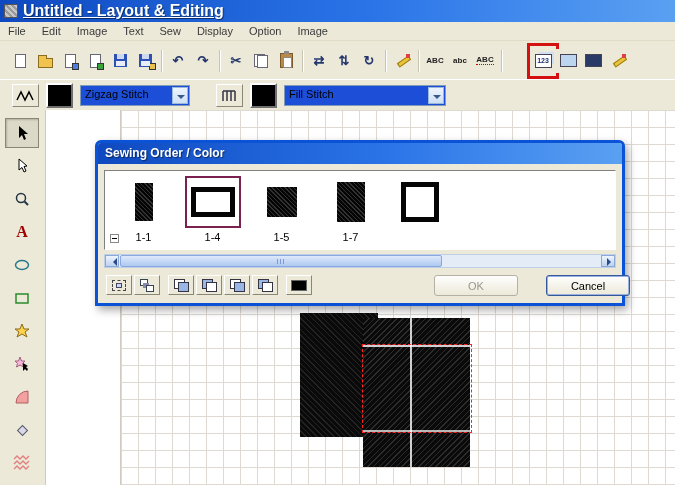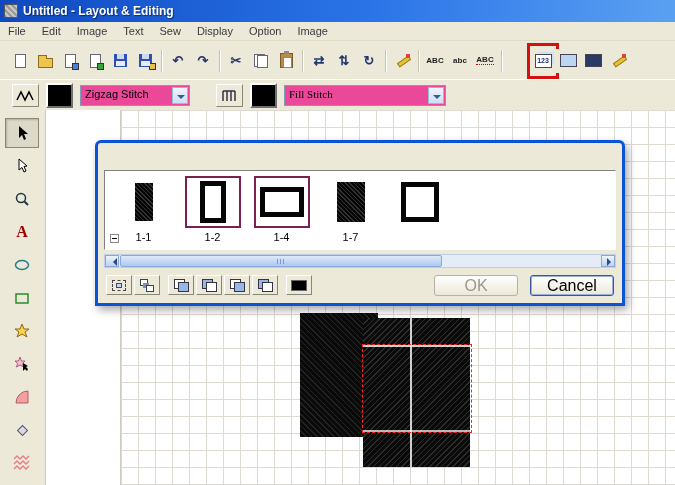--- a/index.html
+++ b/index.html
@@ -6,21 +6,21 @@
   body { font-family: "Liberation Sans", sans-serif; background: #fff; }
   #app { position: relative; width: 675px; height: 485px; background: #ece9d8; overflow: hidden; font-size: 11px; color: #000; }
 
   
   .titlebar { position: absolute; left: 0; top: 0; width: 675px; height: 22px;
     background: linear-gradient(90deg,#0f49c0 0%,#2a74e8 55%,#5aa0f2 100%);
     display: flex; align-items: center; padding-left: 4px; }
   .app-icon { width: 14px; height: 14px; margin-right: 5px; background:
       linear-gradient(45deg,#9a9a9a 25%,#c8c8c8 25%,#c8c8c8 50%,#9a9a9a 50%,#9a9a9a 75%,#c8c8c8 75%);
       background-size: 6px 6px; border: 1px solid #555; }
-  .titlebar .title { color: #fff; font-weight: bold; font-size: 12px; text-shadow: 1px 1px 1px rgba(0,0,0,.5); }
+  .titlebar .title { color: #fff; font-weight: bold; font-size: 16px; text-shadow: 1px 1px 1px rgba(0,0,0,.5); text-decoration: underline; }
 
   
   .menubar { position: absolute; left: 0; top: 22px; width: 675px; height: 19px;
     background: #ece9d8; display: flex; align-items: center; border-bottom: 1px solid #e0dcc8; }
   .menu-item { padding: 2px 8px; color: #3a3a3a; cursor: default; }
 
   
   .toolbar1 { position: absolute; left: 0; top: 42px; width: 675px; height: 37px;
     background: #ece9d8; display: flex; align-items: center; padding-left: 8px; overflow: visible; }
   .tb { width: 24px; height: 24px; margin-right: 1px; background: #ece9d8; border: 1px solid transparent;
@@ -50,21 +50,21 @@
   .ic-monitor.grid { background: linear-gradient(#88a8d8 1px, transparent 1px), linear-gradient(90deg,#88a8d8 1px, transparent 1px), #dce8f8; background-size: 4px 4px; }
   .ic-monitor.dark { background: #2a3a66; }
   .ic-order { width: 17px; height: 14px; border: 1px solid #445; background: #fff; position: relative; display: inline-flex; align-items: center; justify-content: center; box-shadow: 3px -3px 0 -1px #cfe0f4; }
   .ic-order i { font-style: normal; font-size: 7px; font-weight: bold; color: #203070; }
   .red-highlight { position: absolute; left: -5px; top: -7px; right: -5px; bottom: -7px; border: 3px solid #d41111; }
 
   
   .toolbar2 { position: absolute; left: 0; top: 79px; width: 675px; height: 31px; background: #ece9d8; border-top: 1px solid #fff; }
   .tb2 { position: absolute; background: #ece9d8; border: 1px solid #fff; border-right-color: #8a8775; border-bottom-color: #8a8775; display: flex; align-items: center; justify-content: center; }
   .swatch { position: absolute; background: #000; border: 2px solid; border-color: #fff #6f6f6f #6f6f6f #fff; }
-  .combo { position: absolute; background: #ec4899; border: 1px solid #7f9db9; }
+  .combo { position: absolute; background: #1d4ed8; border: 1px solid #7f9db9; }
   .combo .combo-text { position: absolute; left: 4px; top: 2px; font-size: 11px; }
   .combo .combo-arrow { position: absolute; right: 1px; top: 1px; bottom: 1px; width: 16px; background: linear-gradient(#eef4fc,#cfe0f4); border: 1px solid #9db9d9; }
   .combo .combo-arrow:before { content: ""; position: absolute; left: 4px; top: 7px; border: 4px solid transparent; border-top-color: #3a5a8a; }
 
   
   .left-toolbar { position: absolute; left: 0; top: 110px; width: 46px; bottom: 0; background: #ece9d8; border-right: 1px solid #cfcbb8; }
   .lt { position: absolute; left: 5px; width: 34px; height: 30px; background: #ece9d8; border: 1px solid #ece9d8; display: flex; align-items: center; justify-content: center; }
   .lt.pressed { border: 1px solid #8a8775; background: #ddd9c8; box-shadow: inset 1px 1px 2px rgba(0,0,0,.2); }
   .lt .letter { font-family: "Liberation Serif", serif; font-size: 16px; font-weight: bold; color: #a00000; }
 
@@ -116,24 +116,24 @@
   .ic-framesel { width: 14px; height: 11px; border: 1px dashed #444; position: relative; }
   .ic-framesel:before { content: ""; position: absolute; left: 3px; top: 2px; right: 3px; bottom: 2px; background: #c8d8f0; border: 1px solid #446; }
   .ic-tree { position: relative; width: 16px; height: 13px; }
   .ic-tree:before { content: ""; position: absolute; left: 1px; top: 0; width: 6px; height: 5px; background: #fff; border: 1px solid #345; }
   .ic-tree:after { content: ""; position: absolute; right: 1px; bottom: 0; width: 6px; height: 5px; background: #fff; border: 1px solid #345; box-shadow: -4px -3px 0 -1px #88a; }
   .ic-layers { position: relative; width: 15px; height: 13px; }
   .ic-layers:before { content: ""; position: absolute; left: 0; top: 0; width: 9px; height: 8px; background: #fff; border: 1px solid #334; }
   .ic-layers:after { content: ""; position: absolute; right: 0; bottom: 0; width: 9px; height: 8px; background: #9ab6e4; border: 1px solid #334; }
   .ic-layers.alt:before { background: #9ab6e4; } .ic-layers.alt:after { background: #fff; }
   .mini-swatch { width: 16px; height: 11px; background: #000; border: 1px solid #666; }
-  .btn { position: absolute; top: 0; width: 84px; height: 21px; font-size: 16px; font-family: "Liberation Sans", sans-serif;
+  .btn { position: absolute; top: 0; width: 84px; height: 21px; font-size: 11px; font-family: "Liberation Sans", sans-serif;
     background: linear-gradient(#fefefe,#ece9d8); border: 1px solid #7b7a6e; border-radius: 3px; }
   .btn.ok { left: 330px; color: #9a988a; border-color: #b5b2a5; }
-  .btn.cancel { left: 426px; color: #000; border: 1px solid #35589b; box-shadow: 0 0 0 1px #9ab0e0 inset; }
+  .btn.cancel { left: 442px; color: #000; border: 1px solid #35589b; box-shadow: 0 0 0 1px #9ab0e0 inset; }
 </style>
 </head>
 <body>
 
 <div id="app">
 
   <div class="titlebar">
     <span class="app-icon"></span>
     <span class="title">Untitled - Layout &amp; Editing</span>
   </div>
@@ -246,21 +246,21 @@
     <div class="combo" style="left:80px; top:5px; width:110px; height:21px;">
       <span class="combo-text">Zigzag Stitch</span>
       <span class="combo-arrow"></span>
     </div>
     <button class="tb2" style="left:216px; top:4px; width:27px; height:23px;">
       <svg width="20" height="14" viewBox="0 0 20 14">
           <path d="M3 2v10M7 2v10M11 2v10M15 2v10M3 2h12" stroke="#334" stroke-width="1.5" fill="none"></path>
         </svg>
     </button>
     <button class="swatch" style="left:250px; top:3px; width:27px; height:25px;"></button>
-    <div class="combo" style="left:284px; top:5px; width:162px; height:21px;font-family:Liberation Serif, serif;">
+    <div class="combo" style="left:284px; top:5px; width:162px; height:21px;">
       <span class="combo-text">Fill Stitch</span>
       <span class="combo-arrow"></span>
     </div>
   </div>
 
   <div class="canvas">
     <div class="grid"></div>
     <div class="shape-a"></div>
     <div class="shape-b">
       <div class="vline"></div>
@@ -324,39 +324,42 @@
     <button class="lt" style="top:338px;">
       <svg width="18" height="16" viewBox="0 0 18 16">
           <polyline points="1,4 4,1 7,4 10,1 13,4 16,1" fill="none" stroke="#e08080" stroke-width="1.4"></polyline>
           <polyline points="1,9 4,6 7,9 10,6 13,9 16,6" fill="none" stroke="#e08080" stroke-width="1.4"></polyline>
           <polyline points="1,14 4,11 7,14 10,11 13,14 16,11" fill="none" stroke="#e08080" stroke-width="1.4"></polyline>
         </svg>
     </button>
   </div>
 
   <div class="dialog">
+    <div class="dlg-title">
+      <span>Sewing Order / Color</span>
+    </div>
 
     <div class="strip">
       <div class="cell">
         <div class="thumb">
             <div class="shp" style="width:18px;height:38px;"></div>
           </div>
         <div class="cell-label">1-1</div>
       </div>
       <div class="cell">
         <div class="thumb sel">
-            <div class="shp outline" style="width:26px;height:42px;"></div>
-          </div>
-        <div class="cell-label">1-2</div>
-      </div>
-      <div class="cell">
-        <div class="thumb sel">
             <div class="shp outline" style="width:44px;height:30px;"></div>
           </div>
         <div class="cell-label">1-4</div>
+      </div>
+      <div class="cell">
+        <div class="thumb">
+            <div class="shp" style="width:30px;height:30px;"></div>
+          </div>
+        <div class="cell-label">1-5</div>
       </div>
       <div class="cell">
         <div class="thumb">
             <div class="shp" style="width:28px;height:40px;"></div>
           </div>
         <div class="cell-label">1-7</div>
       </div>
       <div class="cell">
         <div class="thumb">
             <div class="shp outline" style="width:38px;height:40px;"></div>

